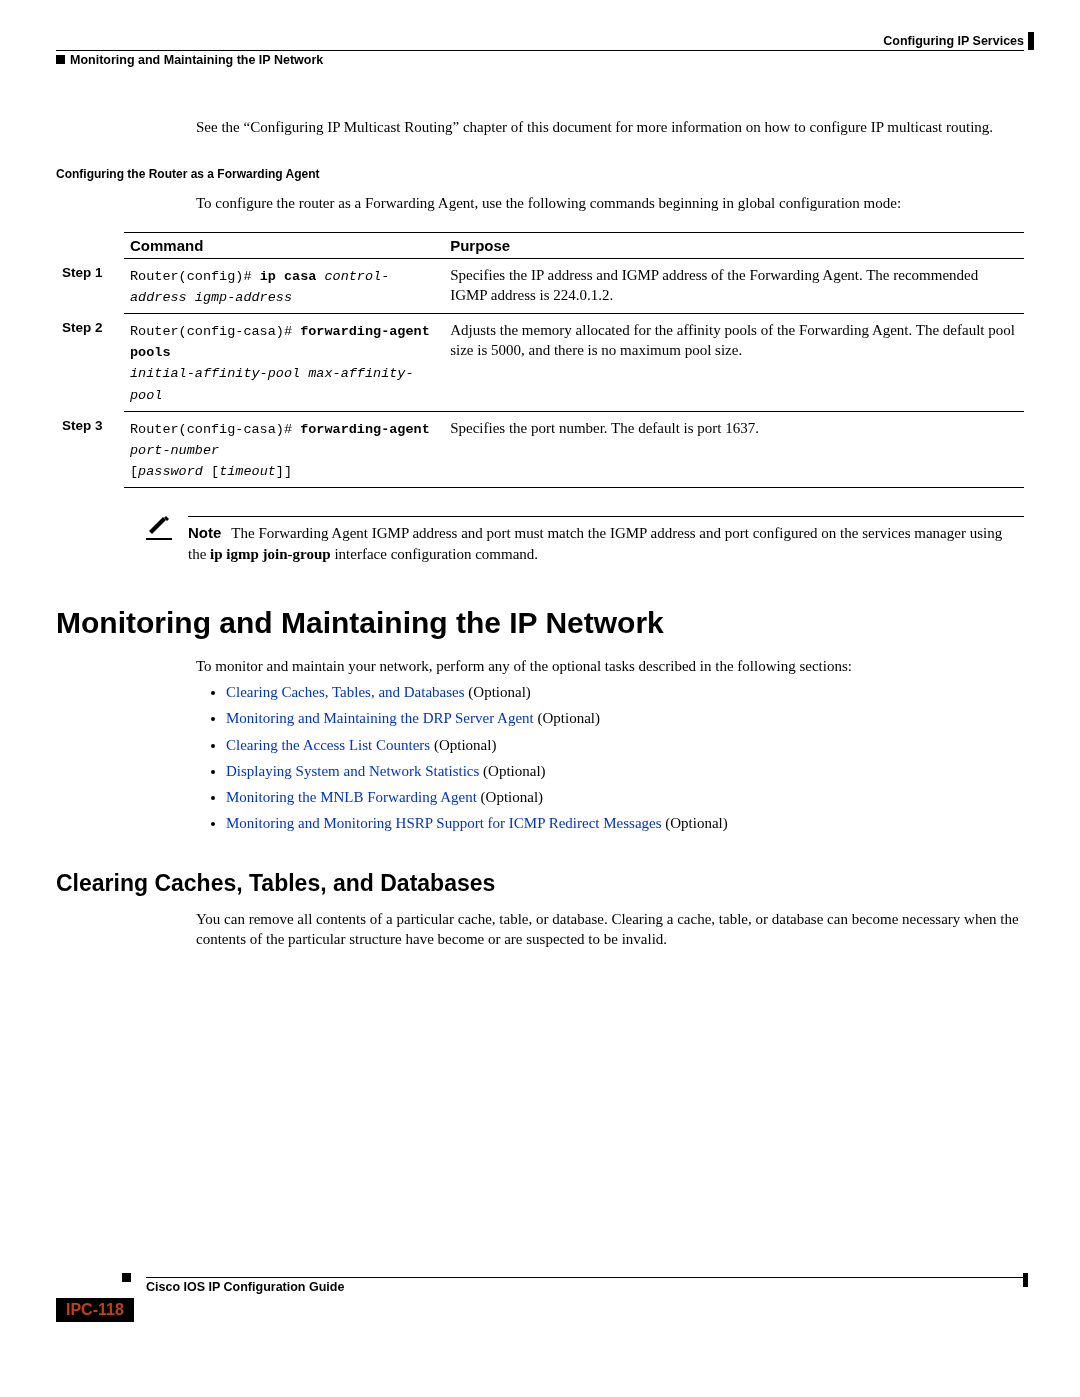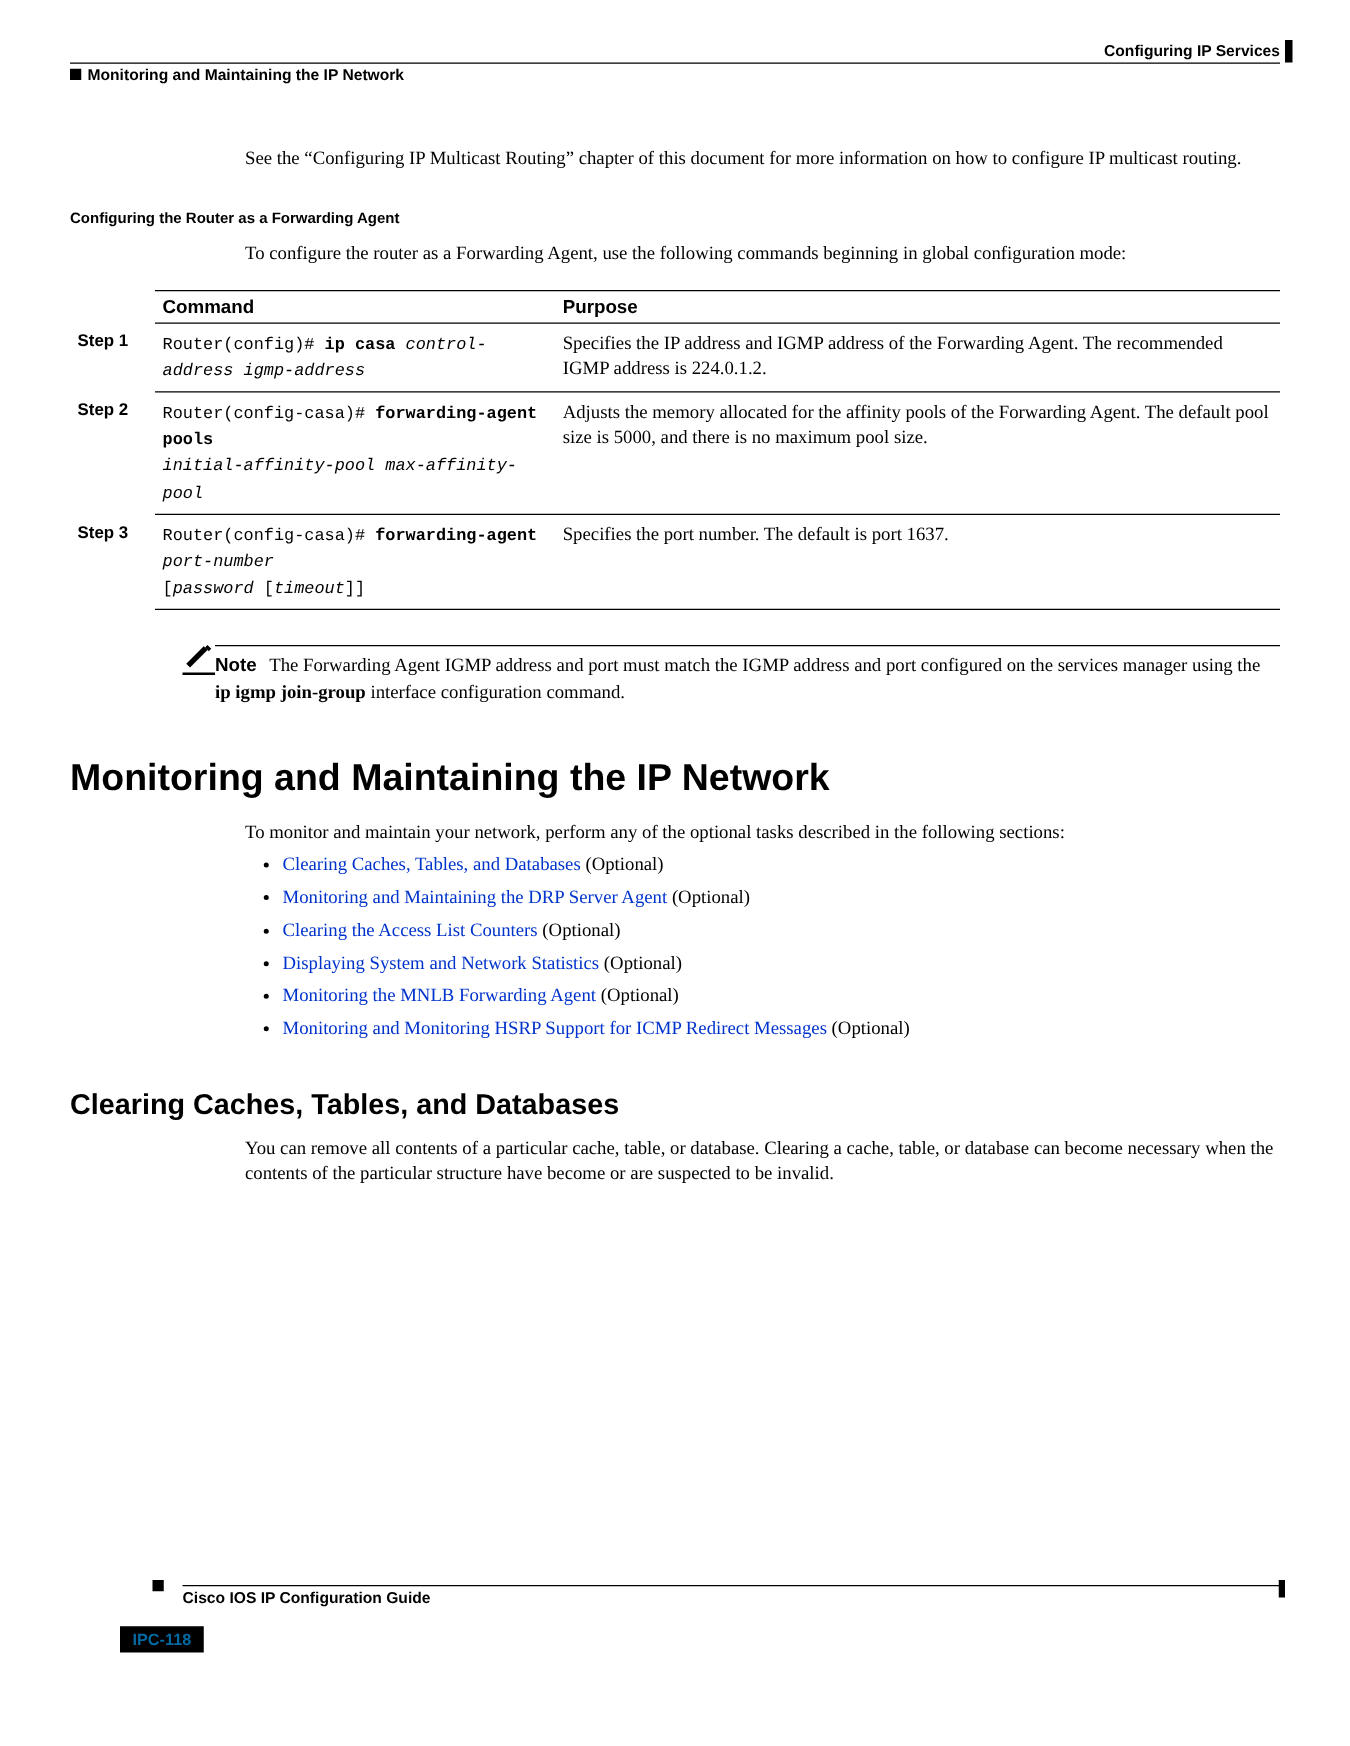--- a/index.html
+++ b/index.html
@@ -103,20 +103,21 @@
     white-space: nowrap;
     border-bottom: none;
     width: 56px;
   }
   table.cmd th.step-h { border-top:none; border-bottom:none; width:56px; }
   .mono { font-family: "Courier New", Courier, monospace; font-size: 13.5px; }
   .mono b { font-weight: bold; }
   .mono i { font-style: italic; }
   .note-block {
     display: flex;
+    gap: 16px;
     margin: 28px 0 0 90px;
   }
   .note-icon {
     width: 26px;
     flex: 0 0 26px;
     text-align: center;
   }
   .note-icon svg { display:block; margin:0 auto; }
   .note-icon .underline {
     border-top: 2px solid #000;
@@ -166,32 +167,31 @@
     right:-4px;
     top:-5px;
     width:5px;
     height:14px;
     background:#000;
   }
   .footer-title {
     font-family: Arial, Helvetica, sans-serif;
     font-weight: bold;
     font-size: 12.5px;
-    margin: 2px 0 12px 90px;
+    margin: 2px 0 0 90px;
   }
   .page-num {
     display: inline-block;
     background: #000;
-    color: #0369a1;
-    font-family: Arial, Helvetica, sans-serif;
-    font-weight: bold;
-    font-size: 13px;
+    color: #c2410c;
+    font-family: Arial, Helvetica, sans-serif;
+    font-weight: bold;
+    font-size: 16px;
     padding: 3px 10px;
     margin-top: 4px;
-    margin-left: 40px;
   }
 </style>
 </head>
 <body>
 <div class="page">
 
   <div class="running-header">Configuring IP Services</div>
   <div class="running-rule"></div>
   <div class="running-sub">
     <span class="blk"></span>

